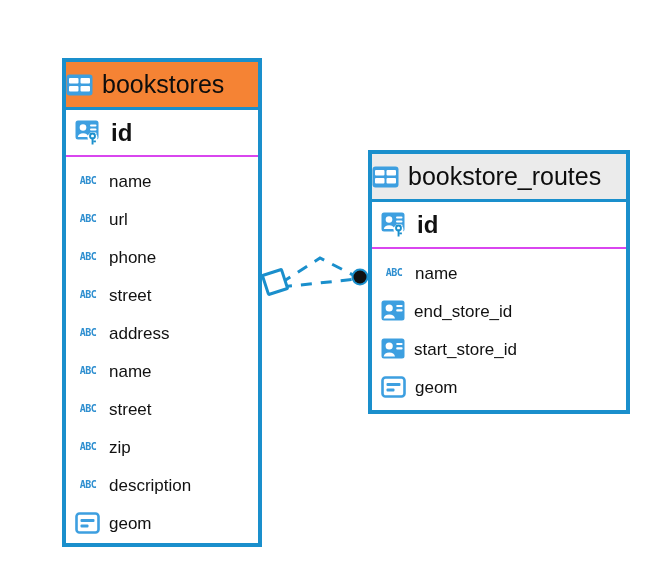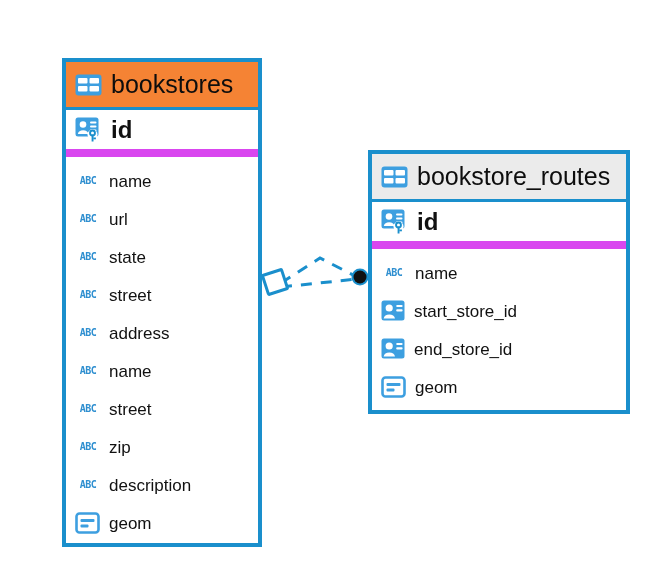--- a/index.html
+++ b/index.html
@@ -40,42 +40,42 @@
     width: 262px;
     height: 264px;
     margin-top: 14px;
   }
 
   .entity-header {
     box-sizing: border-box;
     display: flex;
     align-items: center;
     gap: 9px;
-    padding: 0 9px;
+    padding: 0 0;
     height: 48px;
     border-bottom: 3px solid #1a8fcc;
     text-align: right;
   }
   .entity-header.accent { background: #f58334; }
   .entity-header.neutral { background: #ebebeb; }
   .entity-title {
     font-size: 25px;
     color: #0d0d0d;
     white-space: nowrap;
     line-height: 1;
   }
 
   .entity-pk-row {
     box-sizing: border-box;
     display: flex;
     align-items: center;
     gap: 8px;
     padding: 0 9px;
     height: 47px;
-    border-bottom: 8px solid #d946ef;
+    border-bottom: 2px solid #d946ef;
     background: #ffffff;
   }
   .entity-fields {
     padding: 5px 0 6px 0;
   }
   .field-row {
     box-sizing: border-box;
     display: flex;
     align-items: center;
     gap: 8px;
@@ -185,21 +185,21 @@
         <span class="field-label">name</span>
       </div>
 
       <div class="field-row">
         <span class="icon abc-icon">ABC</span>
         <span class="field-label">url</span>
       </div>
 
       <div class="field-row">
         <span class="icon abc-icon">ABC</span>
-        <span class="field-label">state</span>
+        <span class="field-label">phone</span>
       </div>
 
       <div class="field-row">
         <span class="icon abc-icon">ABC</span>
         <span class="field-label">street</span>
       </div>
 
       <div class="field-row">
         <span class="icon abc-icon">ABC</span>
         <span class="field-label">address</span>
@@ -283,34 +283,34 @@
       <div class="field-row">
         <span class="icon">
           <svg width="25" height="22" viewBox="0 0 25 22">
             <rect x="0.5" y="0.5" width="23" height="20" rx="2.5" fill="#3d9fe0"></rect>
             <circle cx="8.2" cy="8" r="3.6" fill="#ffffff"></circle>
             <path d="M 2.6 18.6 a 5.8 5 0 0 1 11.4 0 z" fill="#ffffff"></path>
             <rect x="15.2" y="5" width="6.4" height="2.1" rx="1" fill="#ffffff"></rect>
             <rect x="15.2" y="9.3" width="6.4" height="2.1" rx="1" fill="#ffffff"></rect>
           </svg>
         </span>
-        <span class="field-label">start_store_id</span>
+        <span class="field-label">end_store_id</span>
       </div>
 
       <div class="field-row">
         <span class="icon">
           <svg width="25" height="22" viewBox="0 0 25 22">
             <rect x="0.5" y="0.5" width="23" height="20" rx="2.5" fill="#3d9fe0"></rect>
             <circle cx="8.2" cy="8" r="3.6" fill="#ffffff"></circle>
             <path d="M 2.6 18.6 a 5.8 5 0 0 1 11.4 0 z" fill="#ffffff"></path>
             <rect x="15.2" y="5" width="6.4" height="2.1" rx="1" fill="#ffffff"></rect>
             <rect x="15.2" y="9.3" width="6.4" height="2.1" rx="1" fill="#ffffff"></rect>
           </svg>
         </span>
-        <span class="field-label">end_store_id</span>
+        <span class="field-label">start_store_id</span>
       </div>
 
       <div class="field-row">
         <span class="icon">
           <svg width="26" height="22" viewBox="0 0 26 22">
             <rect x="1.5" y="1.5" width="22" height="19" rx="3" fill="#ffffff" stroke="#3d9fe0" stroke-width="2.6"></rect>
             <rect x="5.5" y="7" width="14" height="3" rx="1" fill="#3d9fe0"></rect>
             <rect x="5.5" y="12.5" width="8" height="3" rx="1" fill="#3d9fe0"></rect>
           </svg>
         </span>

